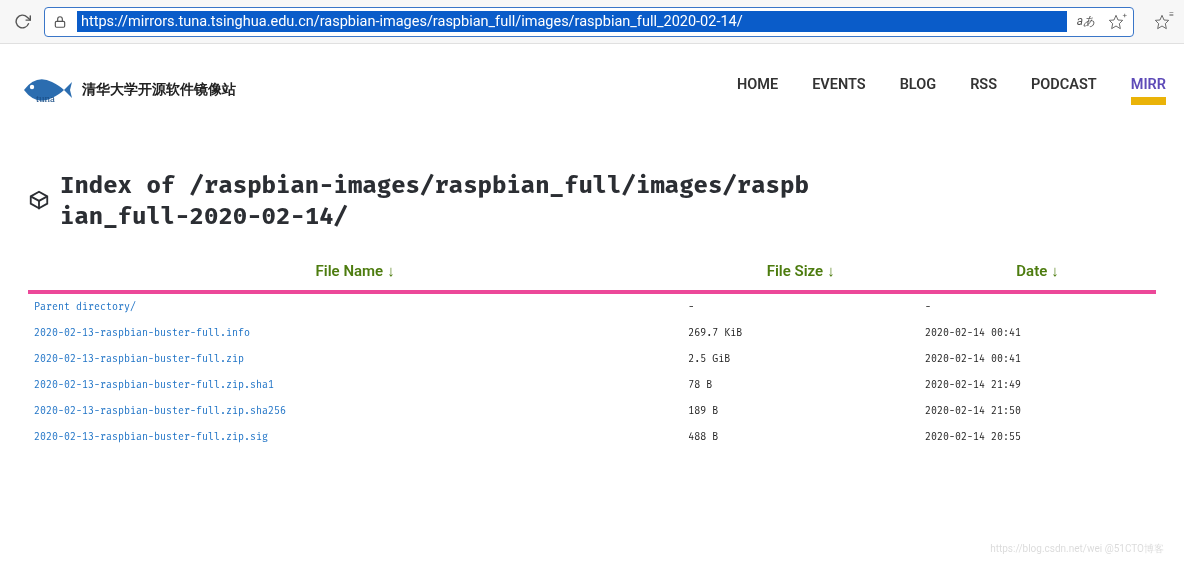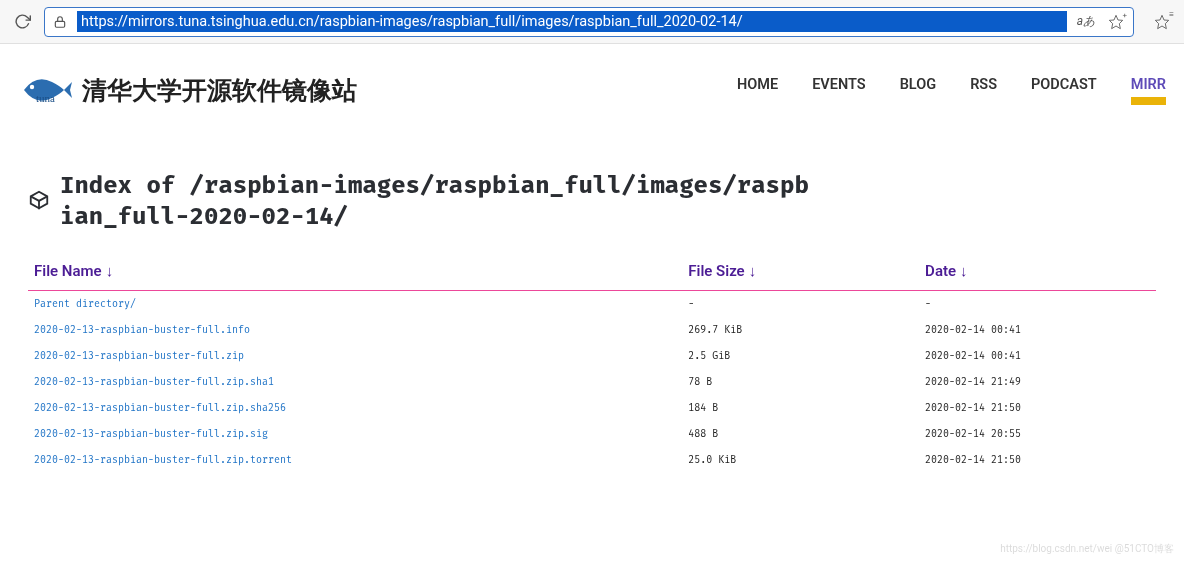--- a/index.html
+++ b/index.html
@@ -77,21 +77,21 @@
   }
   .top-row {
     display: flex;
     align-items: center;
     gap: 6px;
   }
   .logo-wrap {
     display:flex; align-items:center; gap: 8px;
   }
   .site-title {
-    font-size: 25px;
+    font-size: 14px;
     font-weight: 700;
     color: #222;
   }
   .nav {
     margin-left: auto;
     display: flex;
     gap: 34px;
     font-size: 14.5px;
     font-weight: 600;
     color: #333;
@@ -114,26 +114,26 @@
     flex-shrink: 0;
   }
   .index-path {
     font-family: "Fira Mono", ui-monospace, SFMono-Regular, Menlo, Consolas, monospace;
     word-break: break-all;
     max-width: 760px;
   }
   
   .listing { margin-top: 22px; width: 100%; border-collapse: collapse; font-size: 15px; }
   .listing th {
-    text-align: left;
+    text-align: center;
     font-weight: 600;
-    color: #4c1d95;
+    color: #4d7c0f;
     padding: 8px 6px 10px 6px;
     cursor: pointer;
-    border-bottom: 1px solid #ec4899;
+    border-bottom: 4px solid #ec4899;
   }
   .listing th .sort-arrow { margin-left: 4px; font-weight: 400;}
   .listing td {
     padding: 7px 6px;
     color: #222;
     font-family: "Fira Mono", ui-monospace, SFMono-Regular, Menlo, Consolas, monospace;
     font-size: 10px;
     white-space: nowrap;
   }
   .listing td.name a {
@@ -145,21 +145,21 @@
   .col-size { width: 21%; }
   .col-date { width: 21%; }
   .underline-annot {
     text-decoration: underline;
     text-decoration-color: #c0392b;
     text-decoration-thickness: 1.5px;
     text-underline-offset: 2px;
   }
   .watermark {
     position: absolute;
-    right: 10px;
+    right: 20px;
     bottom: 10px;
     font-size: 10px;
     color: rgba(0,0,0,0.15);
     text-align: right;
   }
 </style>
 </head>
 <body>
 
 <div class="browser-bar">
@@ -255,31 +255,26 @@
             <td>2.5 GiB</td>
             <td>2020-02-14 00:41</td>
           </tr>
           <tr>
             <td class="name"><a>2020-02-13-raspbian-buster-full.zip.sha1</a></td>
             <td>78 B</td>
             <td>2020-02-14 21:49</td>
           </tr>
           <tr>
             <td class="name"><a>2020-02-13-raspbian-buster-full.zip.sha256</a></td>
-            <td>184 B</td>
+            <td>189 B</td>
             <td>2020-02-14 21:50</td>
           </tr>
           <tr>
             <td class="name"><a>2020-02-13-raspbian-buster-full.zip.sig</a></td>
             <td>488 B</td>
             <td>2020-02-14 20:55</td>
           </tr>
-          <tr>
-            <td class="name"><a>2020-02-13-raspbian-buster-full.zip.torrent</a></td>
-            <td>25.0 KiB</td>
-            <td>2020-02-14 21:50</td>
-          </tr>
         </tbody>
     </table>
   </div>
 </div>
 
 <div class="watermark">https://blog.csdn.net/wei @51CTO博客</div>
 
 </body></html>

